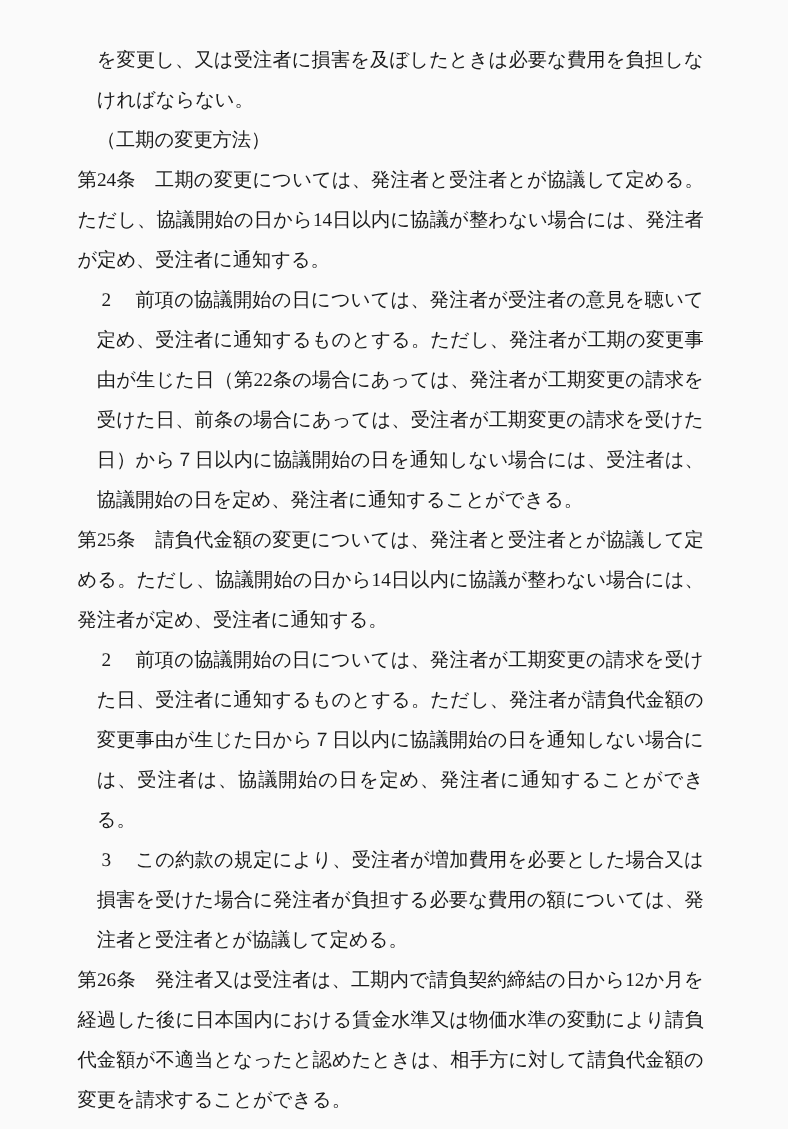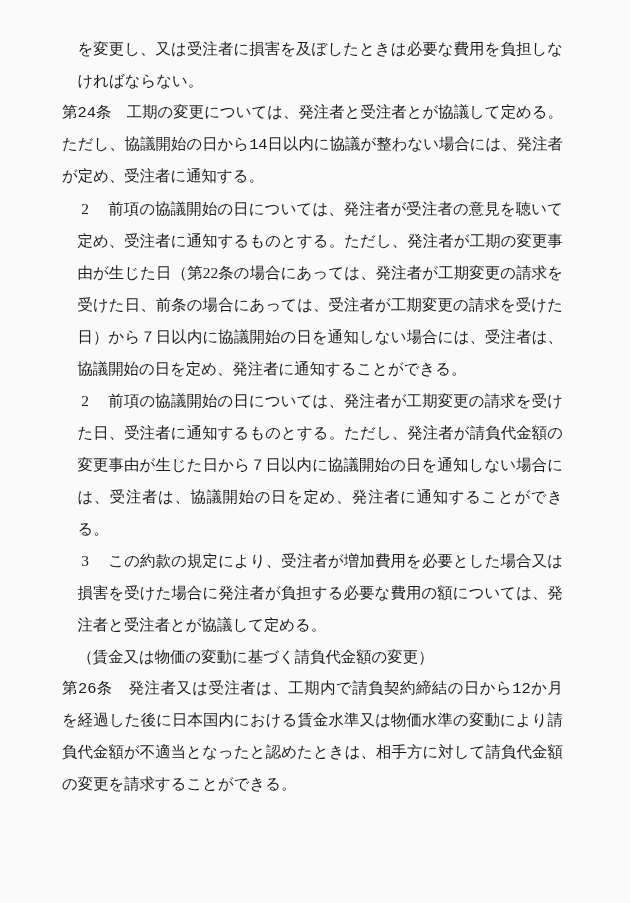--- a/index.html
+++ b/index.html
@@ -37,21 +37,20 @@
   .block {
     margin: 0;
     padding: 0;
   }
 
   
   .block--article {
     text-indent: 0;
     padding-left: 15.4px;
     margin-left: -15.4px;
-    font-family: Liberation Mono, monospace;
   }
 
   
   .block--para {
     text-indent: 0;
     padding-left: 15.4px;
   }
 
   
   .block--heading {
@@ -85,20 +84,21 @@
   .run {
     white-space: pre-wrap;
   }
 </style>
 </head>
 <body>
 
 <div class="page">
   <div class="doc-body">
       <p class="block block--cont"><span class="run">を変更し、又は受注者に損害を及ぼしたときは必要な費用を負担しなければならない。</span></p>
+      <p class="block block--heading"><span class="run">（工期の変更方法）</span></p>
       <p class="block block--article"><span class="run">第24条</span><span class="label-gap"></span><span class="run">工期の変更については、発注者と受注者とが協議して定める。ただし、協議開始の日から14日以内に協議が整わない場合には、発注者が定め、受注者に通知する。</span></p>
       <p class="block block--para"><span class="para-marker">2</span><span class="para-gap"></span><span class="run">前項の協議開始の日については、発注者が受注者の意見を聴いて定め、受注者に通知するものとする。ただし、発注者が工期の変更事由が生じた日（第22条の場合にあっては、発注者が工期変更の請求を受けた日、前条の場合にあっては、受注者が工期変更の請求を受けた日）から７日以内に協議開始の日を通知しない場合には、受注者は、協議開始の日を定め、発注者に通知することができる。</span></p>
+      <p class="block block--article"><span class="run">第25条</span><span class="label-gap"></span><span class="run">請負代金額の変更については、発注者と受注者とが協議して定める。ただし、協議開始の日から14日以内に協議が整わない場合には、発注者が定め、受注者に通知する。</span></p>
       <p class="block block--para"><span class="para-marker">2</span><span class="para-gap"></span><span class="run">前項の協議開始の日については、発注者が工期変更の請求を受けた日、受注者に通知するものとする。ただし、発注者が請負代金額の変更事由が生じた日から７日以内に協議開始の日を通知しない場合には、受注者は、協議開始の日を定め、発注者に通知することができる。</span></p>
       <p class="block block--para"><span class="para-marker">3</span><span class="para-gap"></span><span class="run">この約款の規定により、受注者が増加費用を必要とした場合又は損害を受けた場合に発注者が負担する必要な費用の額については、発注者と受注者とが協議して定める。</span></p>
-      <p class="block block--heading"><span class="run">（賃金又は物価の変動に基づく請負代金額の変更）</span></p>
       <p class="block block--article"><span class="run">第26条</span><span class="label-gap"></span><span class="run">発注者又は受注者は、工期内で請負契約締結の日から12か月を経過した後に日本国内における賃金水準又は物価水準の変動により請負代金額が不適当となったと認めたときは、相手方に対して請負代金額の変更を請求することができる。</span></p>
     </div>
 </div>
 
 </body></html>

